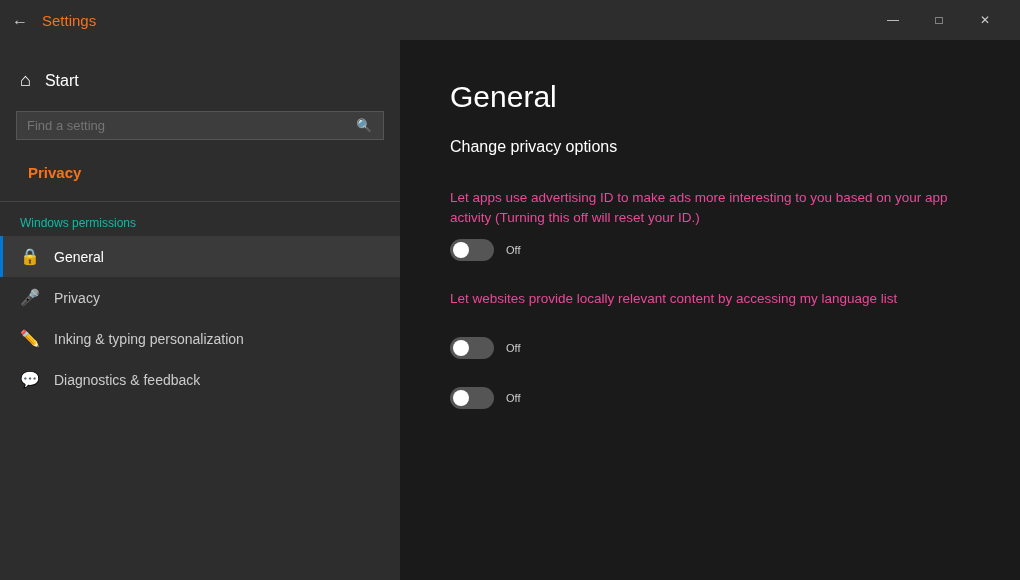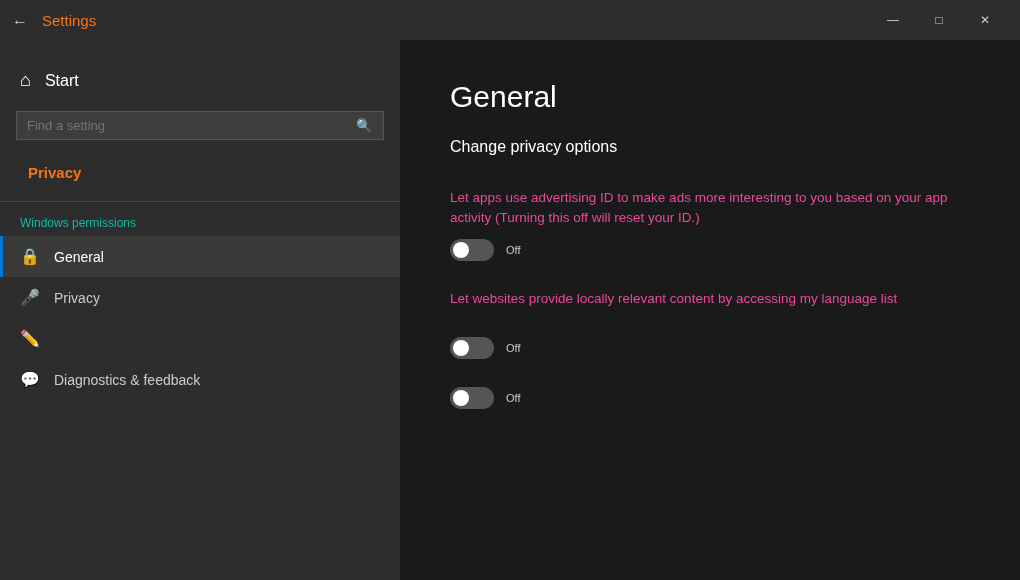--- a/index.html
+++ b/index.html
@@ -254,20 +254,21 @@
     <span>General</span>
   </div>
 
   <div class="sidebar-item">
     <span class="sidebar-item-icon">🎤</span>
     <span>Privacy</span>
   </div>
 
   <div class="sidebar-item">
     <span class="sidebar-item-icon">✏️</span>
+    <span>Inking &amp; typing personalization</span>
   </div>
 
   <div class="sidebar-item">
     <span class="sidebar-item-icon">💬</span>
     <span>Diagnostics &amp; feedback</span>
   </div>
 </div>
 
 <div class="main">
   <h1 class="page-title">General</h1>

